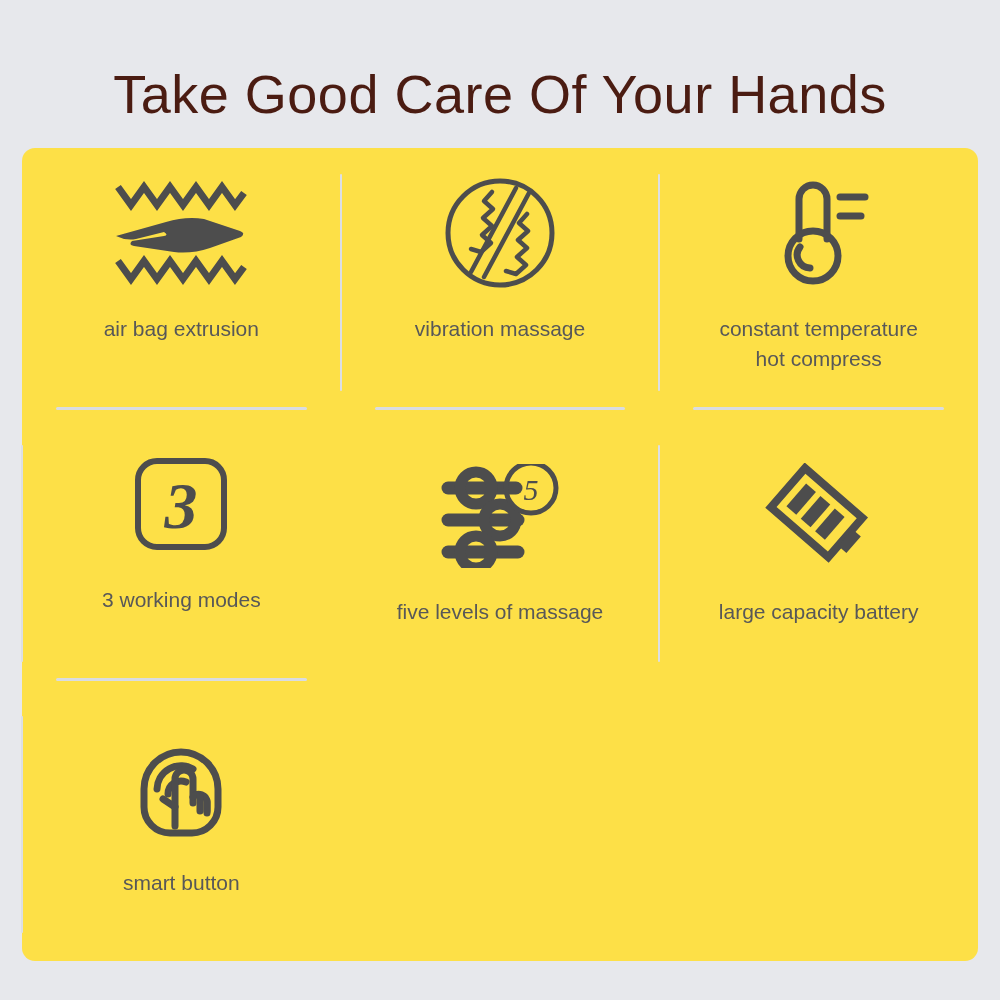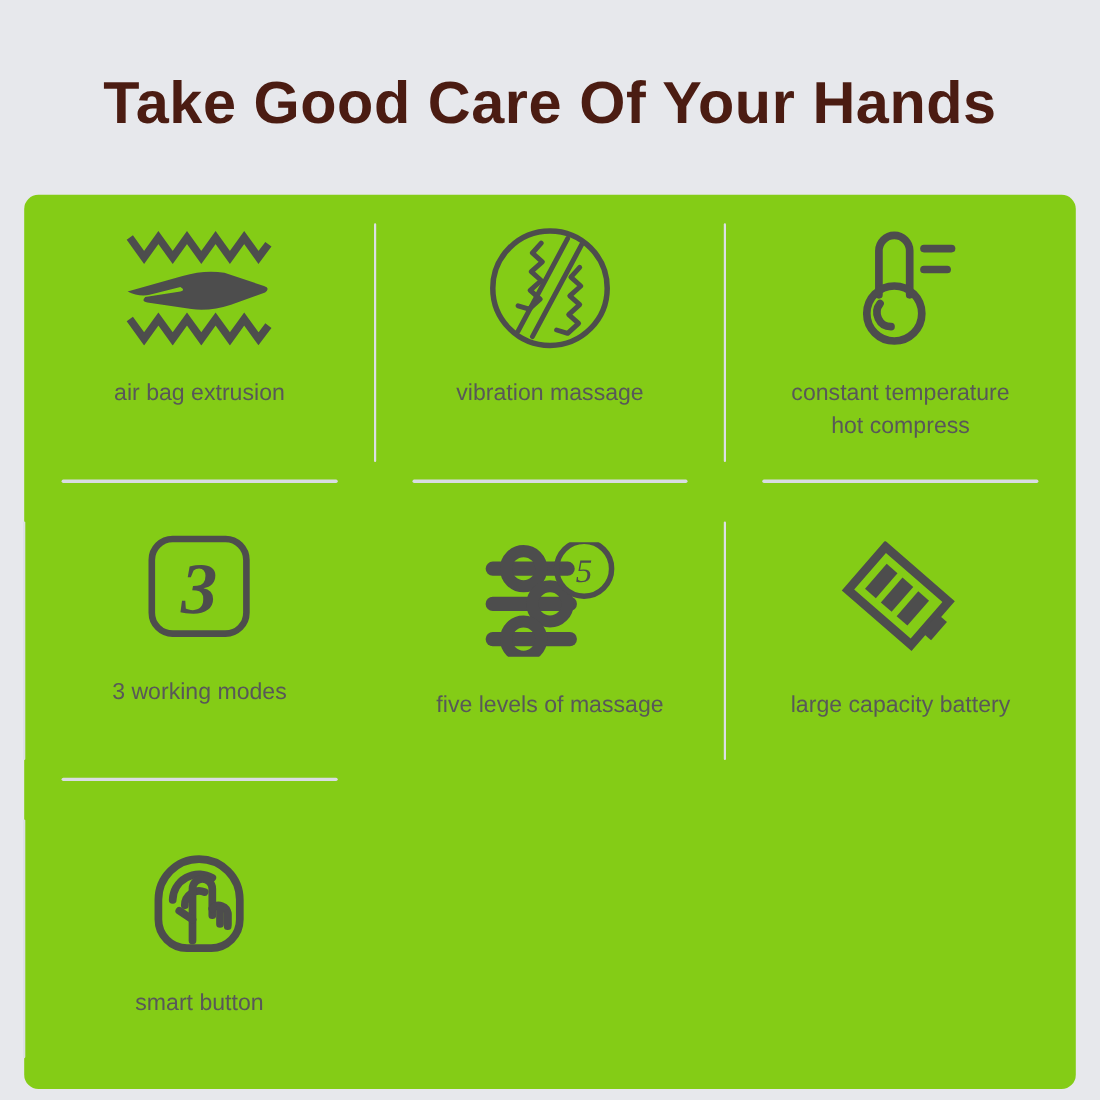--- a/index.html
+++ b/index.html
@@ -23,35 +23,35 @@
     display: flex;
     flex-direction: column;
     align-items: center;
   }
 
   
   .page-title {
     margin-top: 62px;
     font-size: 54px;
     line-height: 64px;
-    font-weight: 700;
+    font-weight: 400;
     color: #4b1c12;
     letter-spacing: 0.5px;
     text-align: center;
     white-space: nowrap;
   }
 
   
   .card {
     position: absolute;
     left: 22px;
-    top: 177px;
+    top: 148px;
     width: 956px;
     height: 813px;
-    background: #84cc16;
+    background: #fde047;
     border-radius: 13px;
   }
 
   .grid {
     position: relative;
     width: 100%;
     height: 100%;
     display: grid;
     grid-template-columns: 1fr 1fr 1fr;
     grid-template-rows: 1fr 1fr 1fr;

